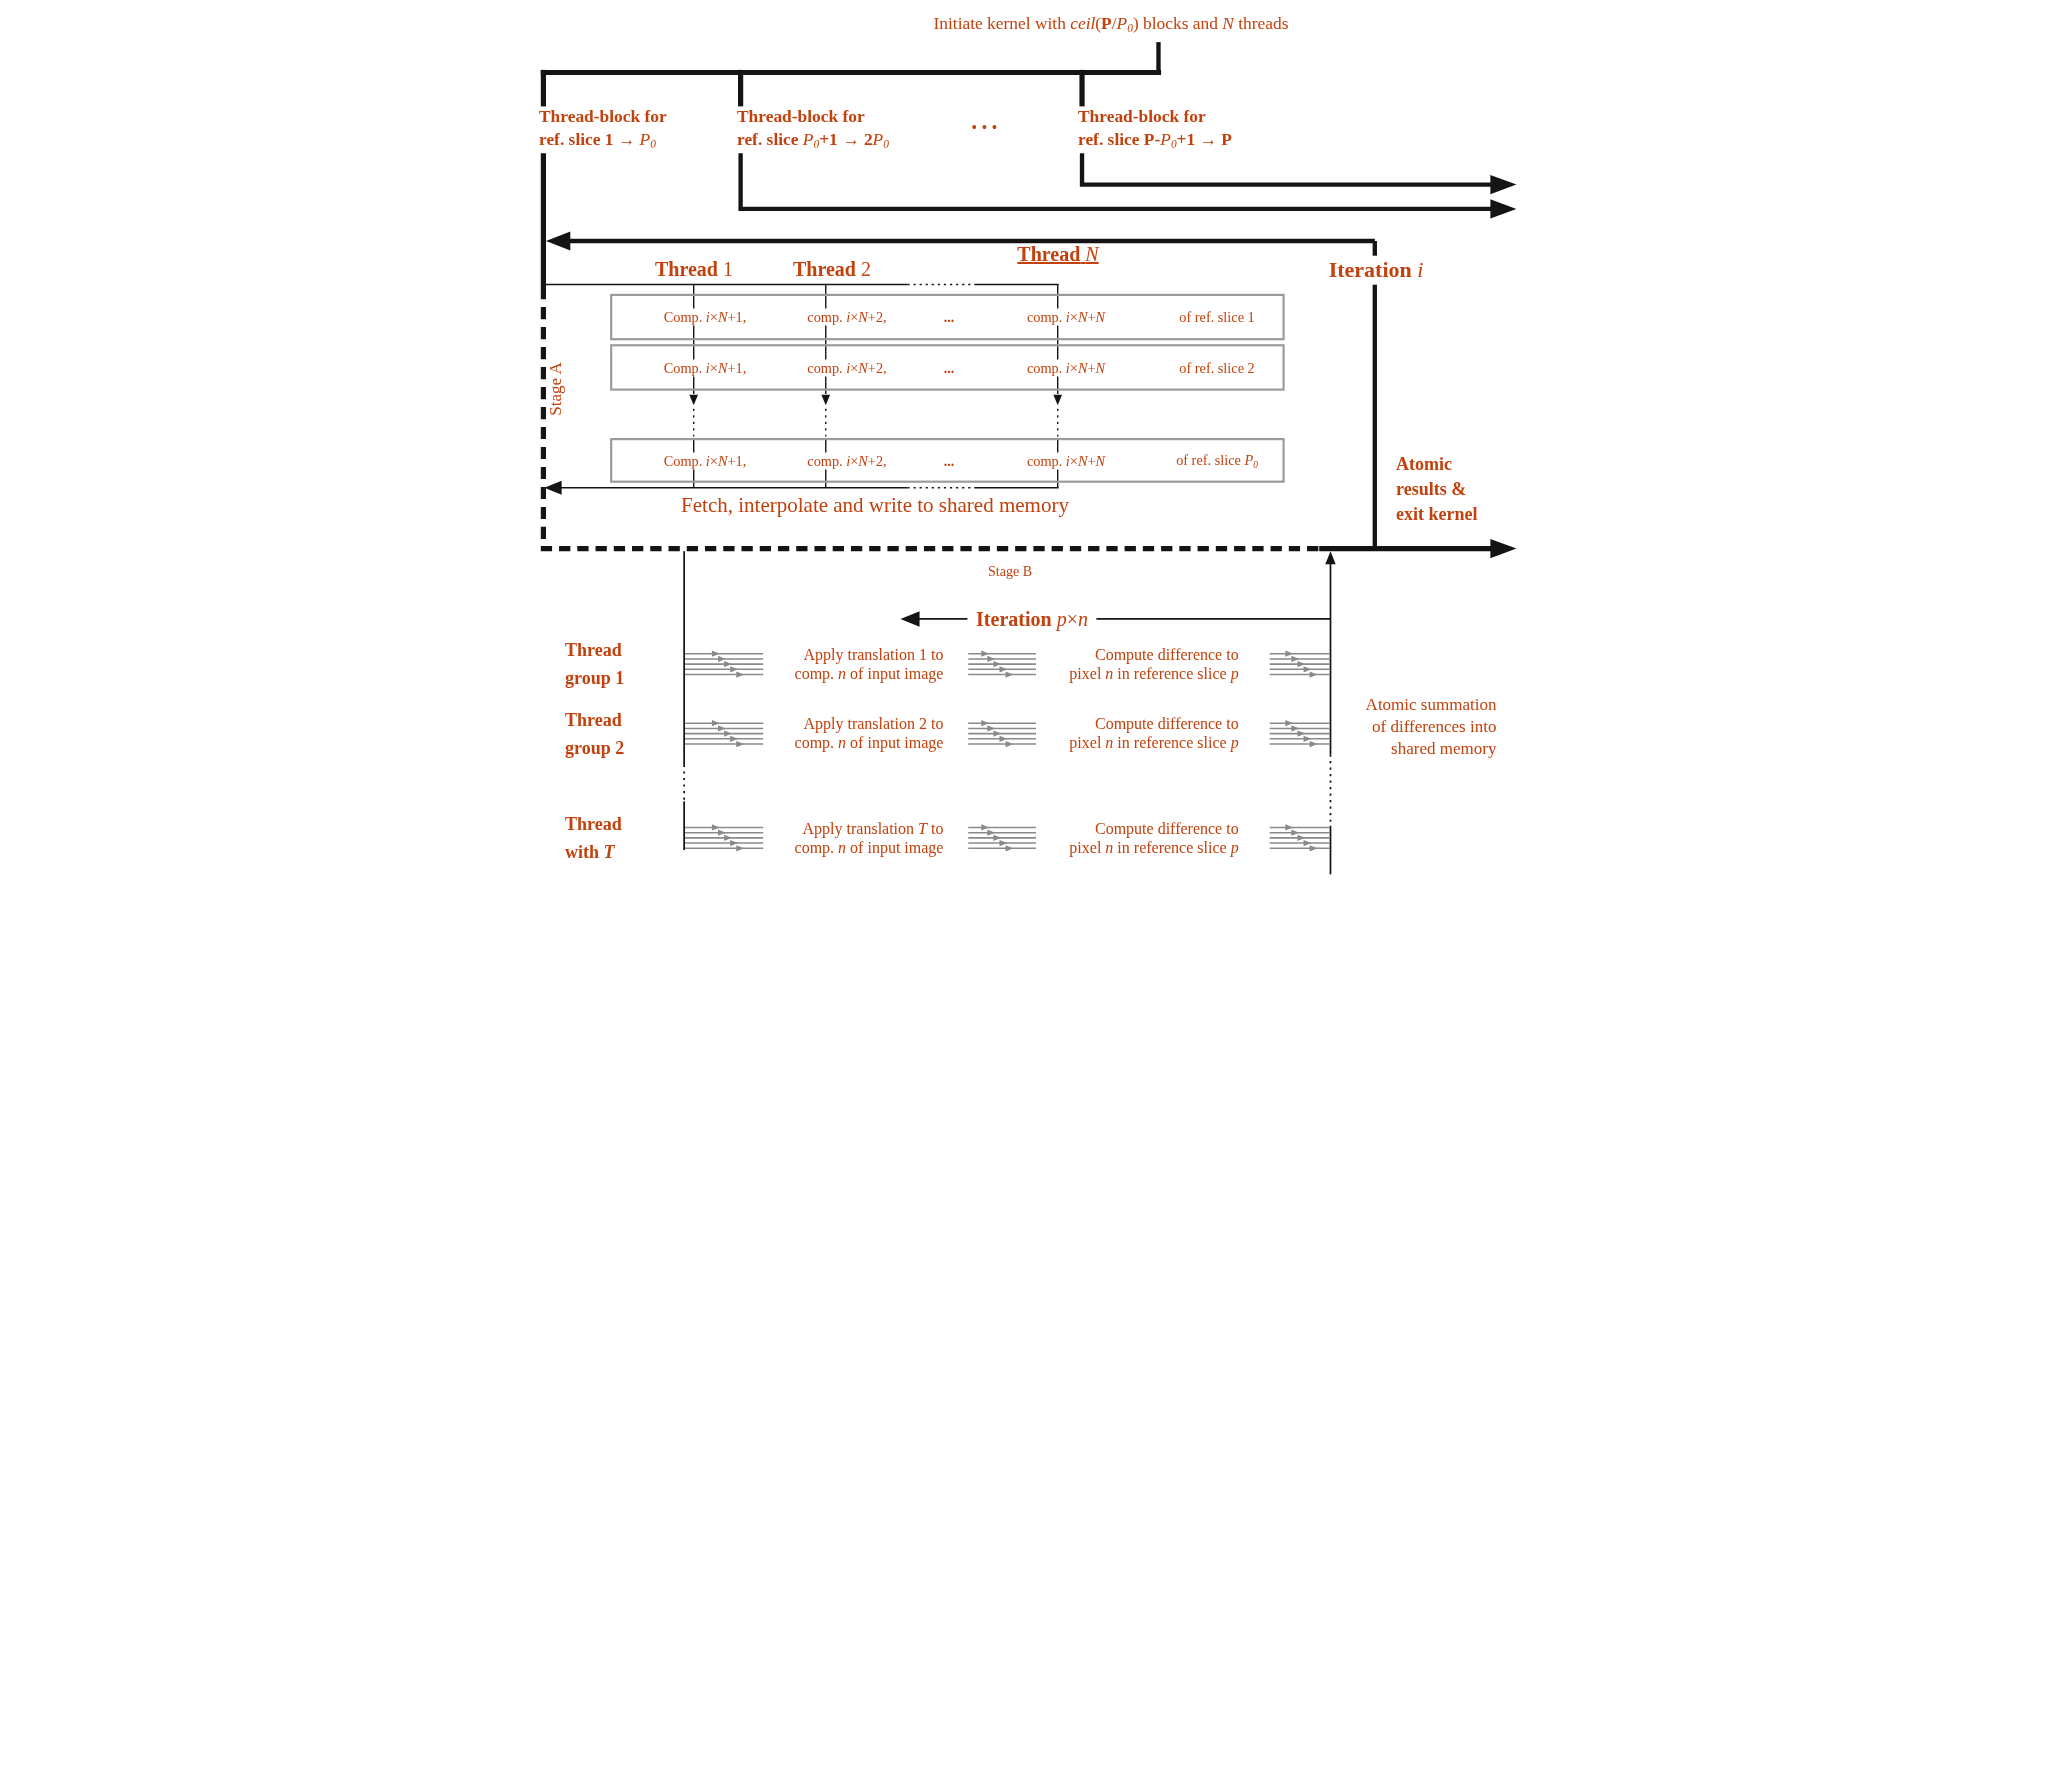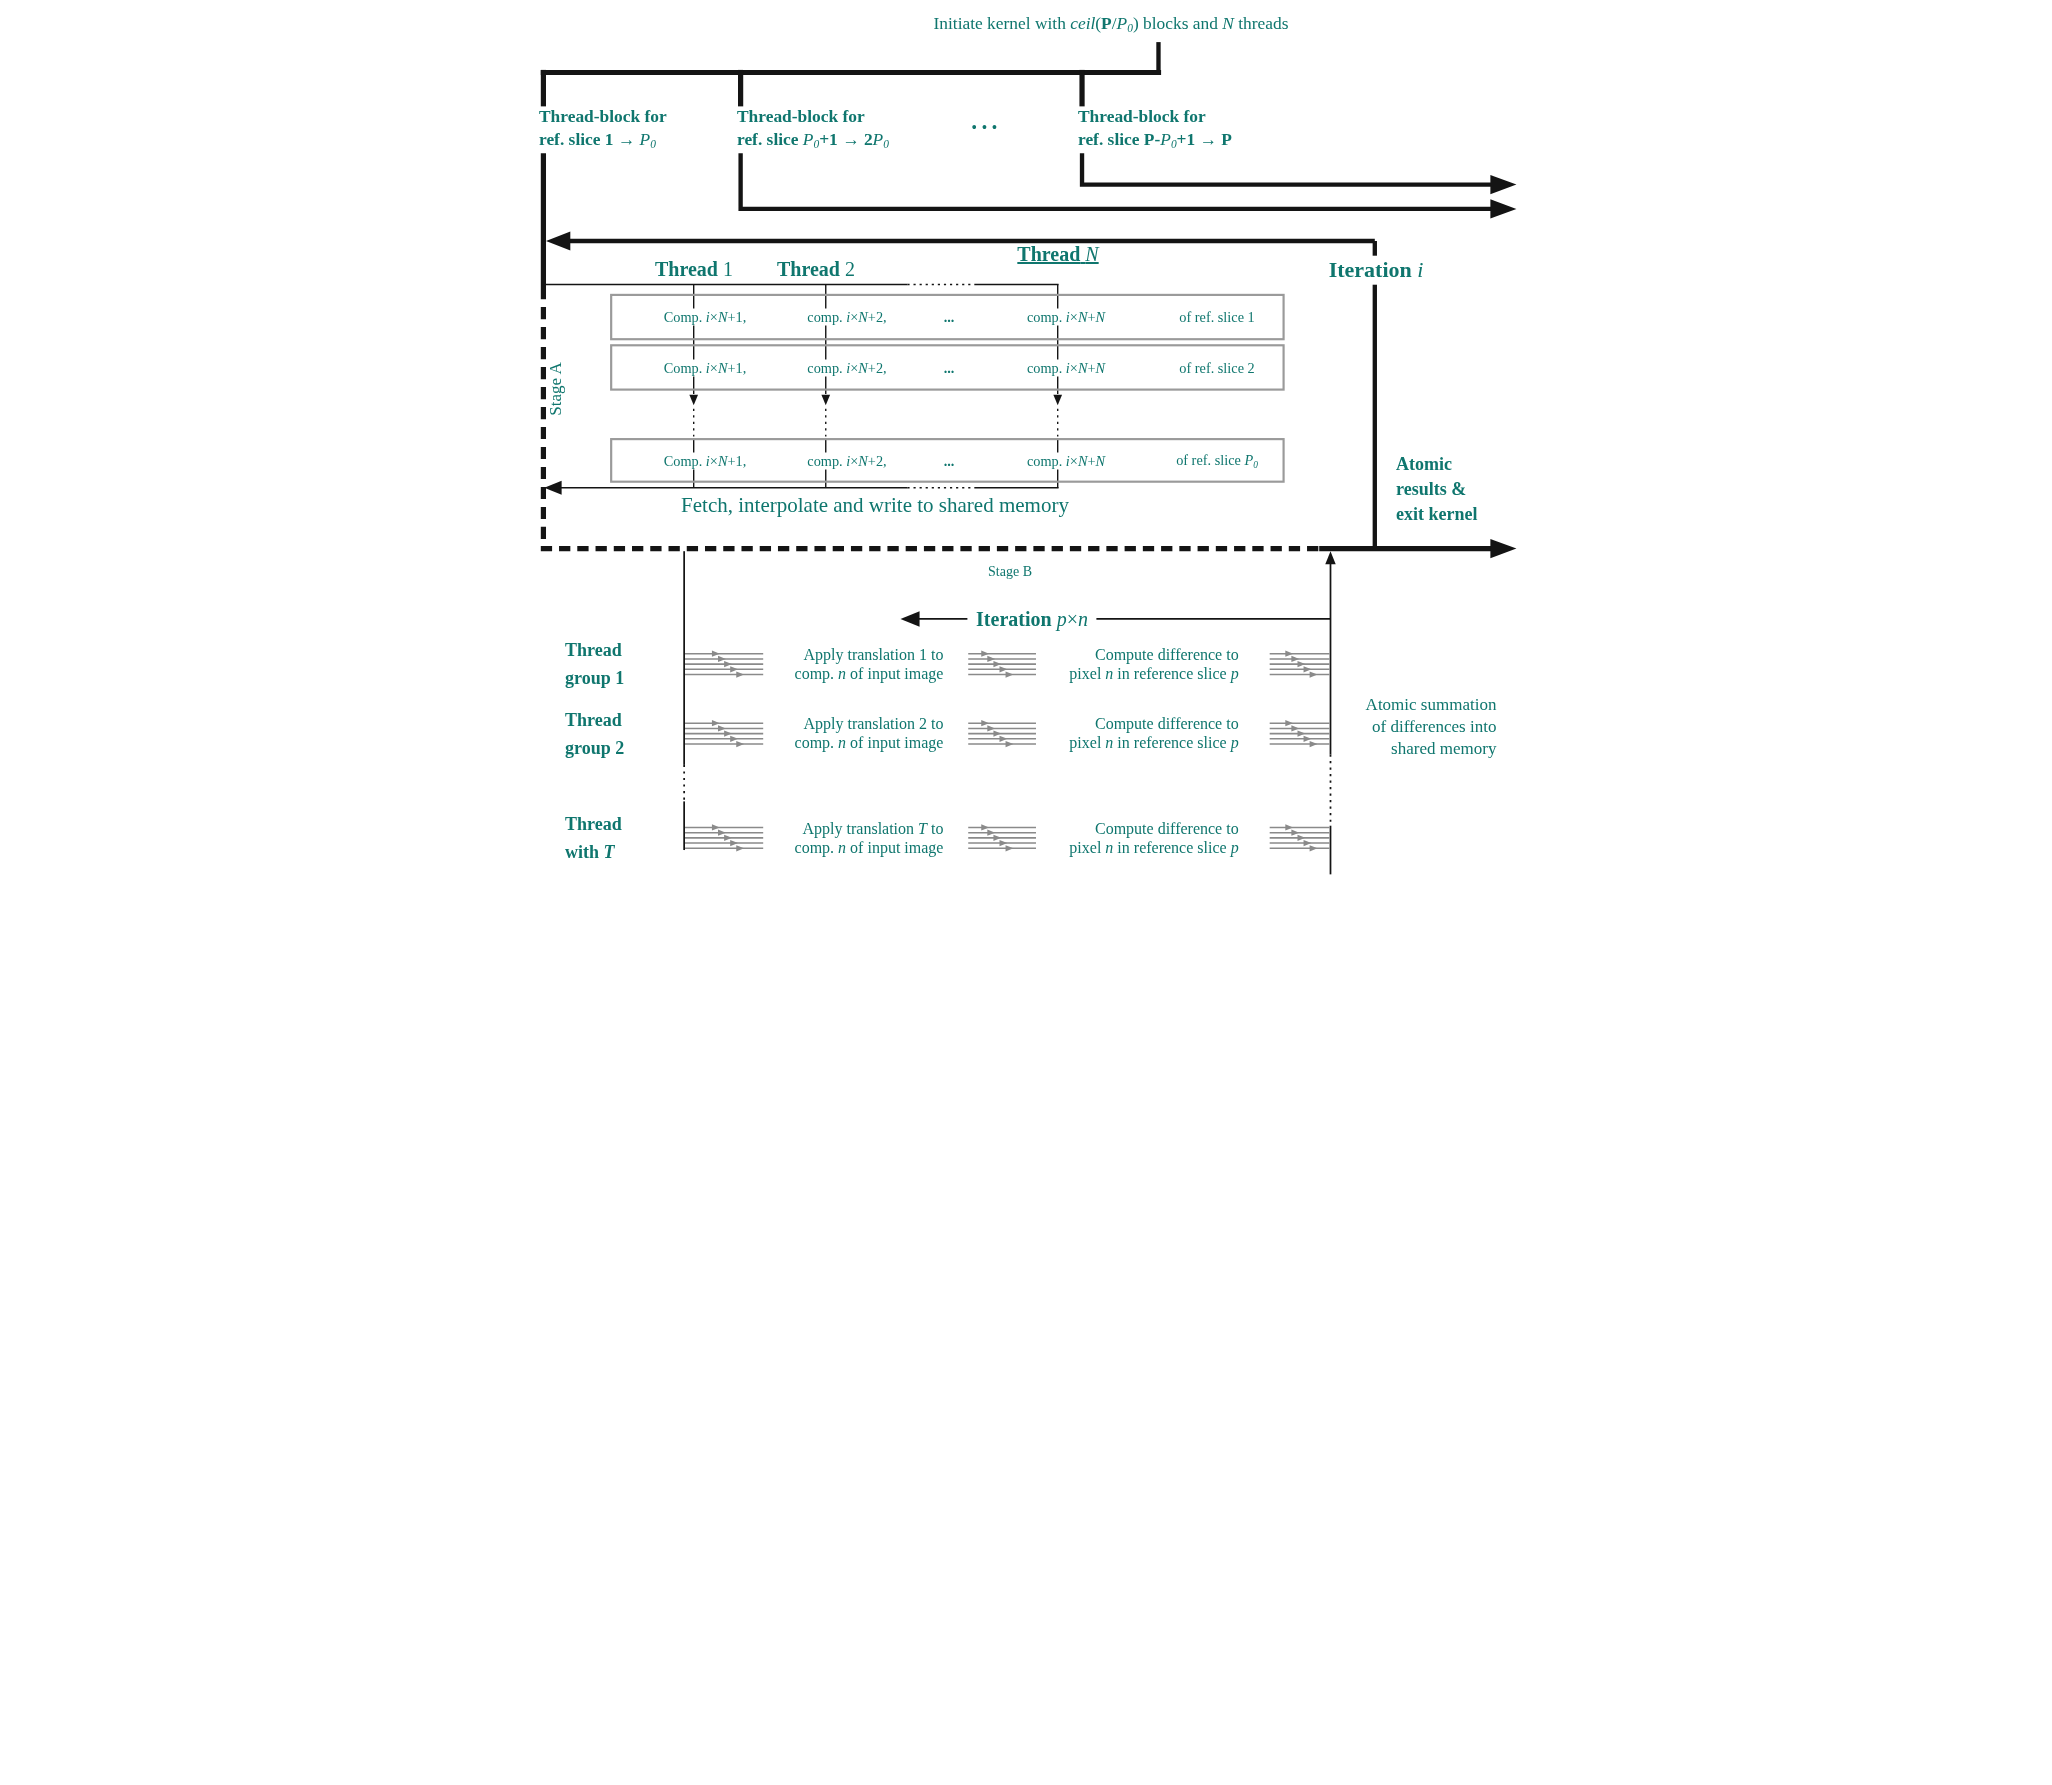--- a/index.html
+++ b/index.html
@@ -1,17 +1,17 @@
 <!DOCTYPE html>
 <html style="font-size:14px"><head>
 <meta charset="utf-8">
 <style>
   html,body{margin:0;padding:0;background:#ffffff;}
   #canvas{position:relative;width:1026px;height:893px;margin:0 auto;background:#fff;
-          font-family:"Liberation Serif","DejaVu Serif",serif;color:#0f766e;overflow:hidden;}
+          font-family:"Liberation Serif","DejaVu Serif",serif;color:#c2410c;overflow:hidden;}
   #art{position:absolute;left:0;top:0;width:1026px;height:893px;}
   .txt{position:absolute;white-space:nowrap;line-height:1.3;}
   .c{transform:translate(-50%,-50%);}
   .cx{transform:translateX(-50%);text-align:right;}
   .b{font-weight:bold;}
   .wbg{background:#fff;padding:0 4.3px;}
   .it{font-style:italic;font-weight:400;}
   .bd{font-weight:700;}
   .sb{font-size:66%;vertical-align:-0.3em;}
   .blk{font-size:17.4px;line-height:22.6px;font-weight:bold;}
@@ -211,21 +211,21 @@
   </div>
   <div class="txt b c" style="left:474px;top:128px;font-size:14px;letter-spacing:5.2px;">•••</div>
   <div class="txt blk" style="left:565px;top:105px;">
     <div>Thread-block for</div>
     <div><span>ref. slice </span><span class="bd">P</span><span>-</span><span class="it">P</span><span class="it sb">0</span><span>+1 → </span><span class="bd">P</span></div>
   </div>
 
   <div class="txt c wbg" style="left:863px;top:270px;font-size:22px;"><span class="bd">Iteration</span><span> </span><span class="it">i</span></div>
 
   <div class="txt c hdr" style="left:181px;top:269px;"><span class="bd">Thread</span><span> 1</span></div>
-  <div class="txt c hdr" style="left:303px;top:269px;"><span class="bd">Thread</span><span> 2</span></div>
+  <div class="txt c hdr" style="left:319px;top:269px;"><span class="bd">Thread</span><span> 2</span></div>
   <div class="txt c hdr" style="left:545px;top:254px;text-decoration:underline;"><span class="bd">Thread</span><span> </span><span class="it">N</span></div>
 
   <span class="cell" style="left:180px;top:317px;"><span>Comp. </span><span class="it">i</span><span>×</span><span class="it">N</span><span>+1,</span></span>
   <span class="cell" style="left:322px;top:317px;"><span>comp. </span><span class="it">i</span><span>×</span><span class="it">N</span><span>+2,</span></span>
   <span class="cell" style="left:424px;top:317px;"><span class="bd">...</span></span>
   <span class="cell" style="left:541px;top:317px;"><span>comp. </span><span class="it">i</span><span>×</span><span class="it">N</span><span>+</span><span class="it">N</span></span>
   <span class="cell" style="left:692px;top:317px;"><span>of ref. slice 1</span></span>
 
   <span class="cell" style="left:180px;top:368px;"><span>Comp. </span><span class="it">i</span><span>×</span><span class="it">N</span><span>+1,</span></span>
   <span class="cell" style="left:322px;top:368px;"><span>comp. </span><span class="it">i</span><span>×</span><span class="it">N</span><span>+2,</span></span>

